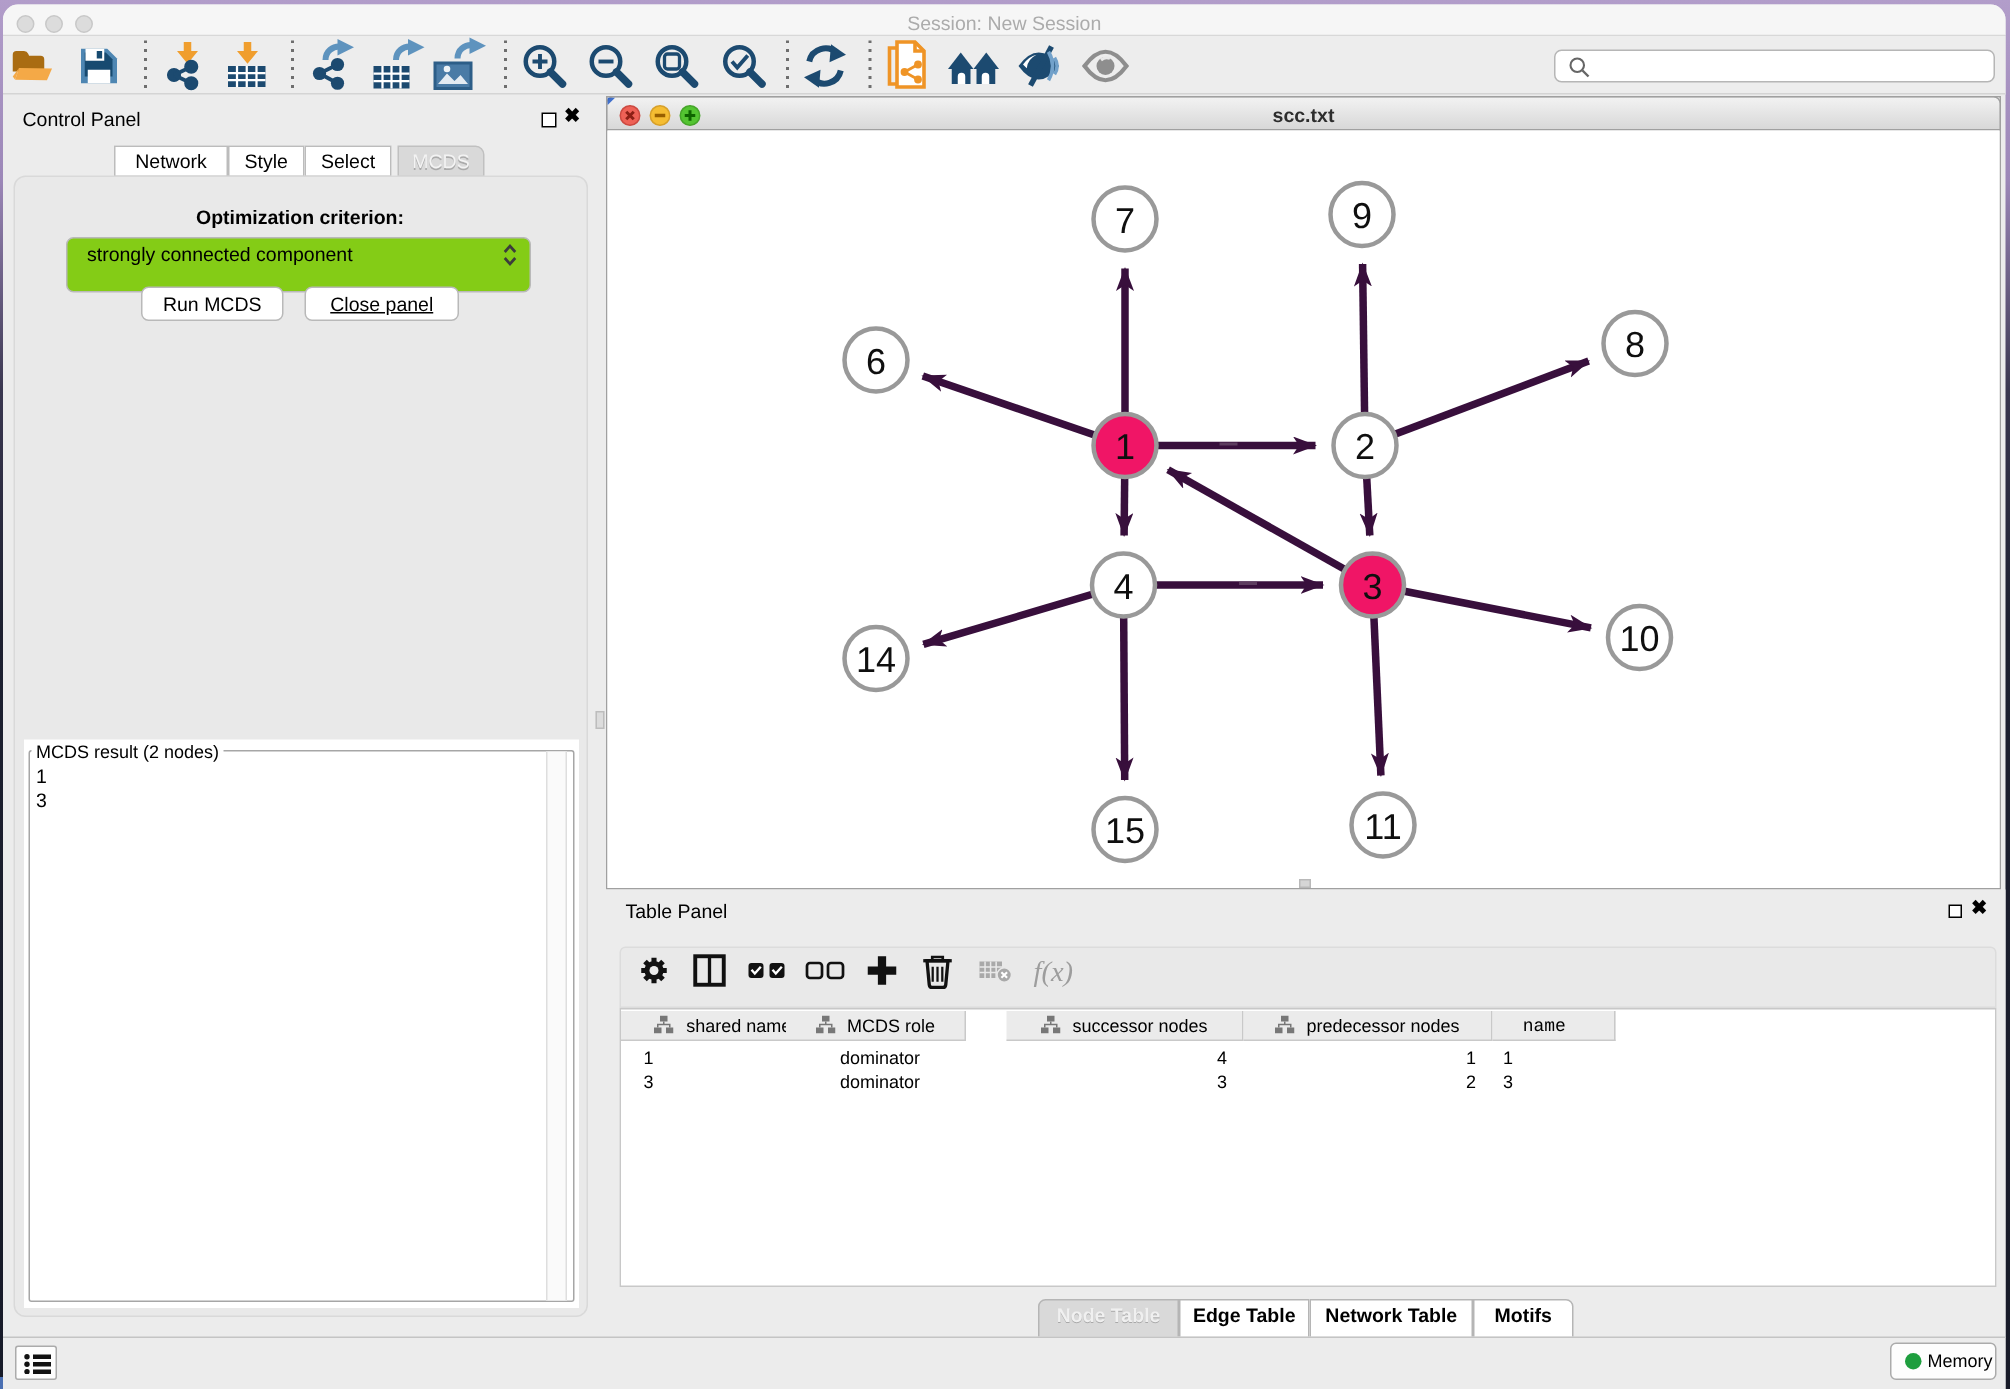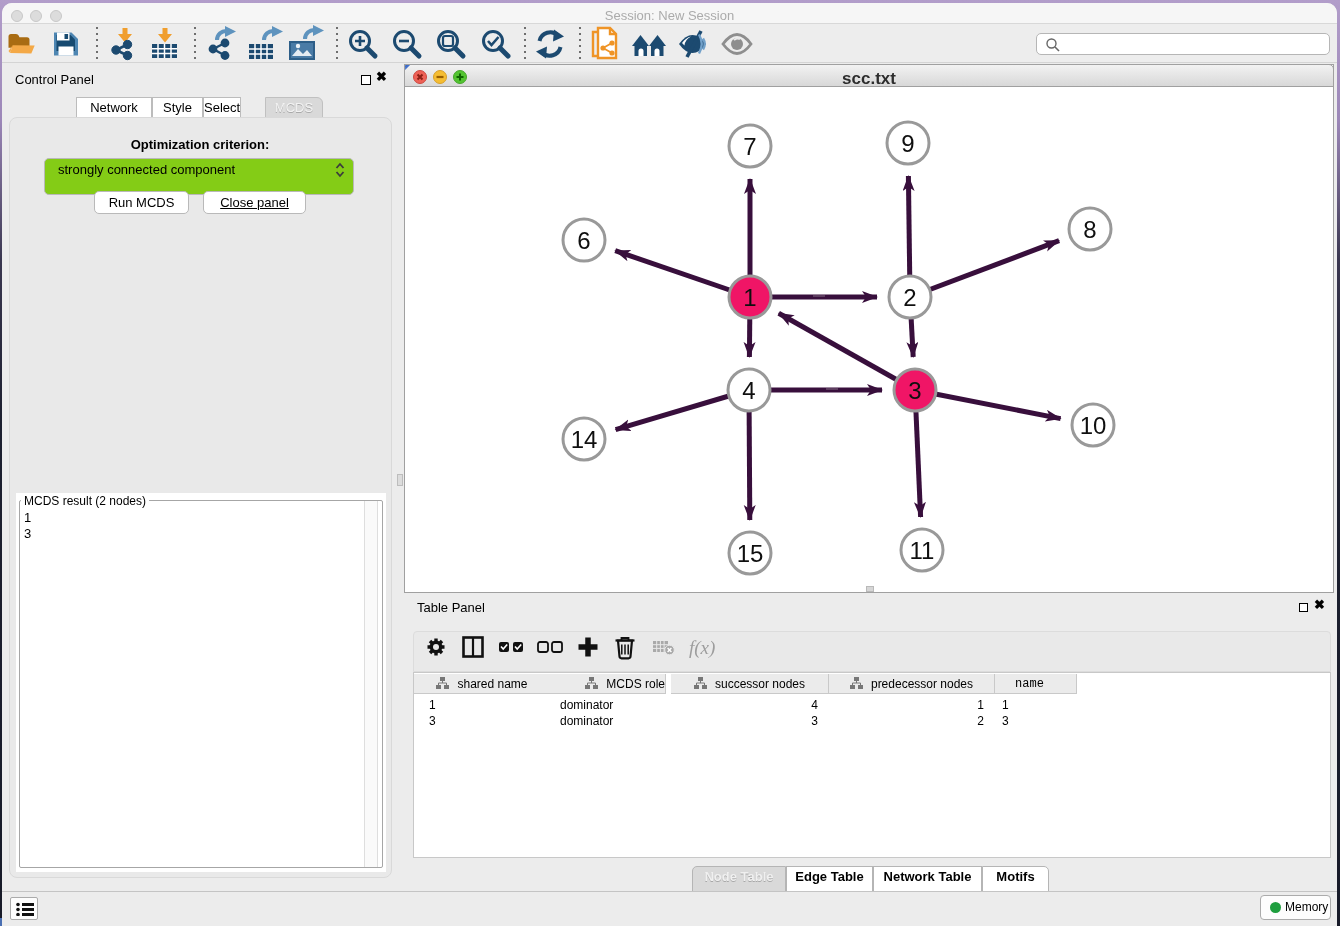--- a/index.html
+++ b/index.html
@@ -43,21 +43,21 @@
 #mcds-text { position:absolute; left:22px; top:508px; width:340px; height:360px;
   font-size:13px; line-height:16px; padding:2px 0 0 2px; }
 #mcds-scroll { position:absolute; left:364px; top:501px; width:14px; height:366px; background:#fafafa;
   border-left:1px solid #dedede; border-right:1px solid #dedede; }
 
 #netframe { position:absolute; left:404px; top:64px; width:930px; height:529px;
   border:1px solid #a0a0a0; background:#fff; }
 #nettitle { position:absolute; left:404px; top:64px; width:930px; height:23px;
   background:linear-gradient(180deg,#f2f2f2,#d8d8d8); border:1px solid #a0a0a0;
   border-radius:5px 5px 0 0; }
-#nettitletext { position:absolute; top:4px; width:100%; text-align:center; font-weight:bold; font-size:17px; color:#2d2d2d; }
+#nettitletext { position:absolute; top:4px; width:100%; text-align:center; font-weight:bold; font-size:13px; color:#2d2d2d; }
 #netcanvas { position:absolute; left:405px; top:87px; width:928px; height:505px; background:#fff; }
 
 #tp { position:absolute; left:396px; top:593px; width:941px; height:298px; background:#ececec; }
 #tp-title { position:absolute; left:417px; top:600px; font-size:13px; color:#000; }
 #tp-float { position:absolute; left:1299px; top:603px; width:9px; height:9px; border:1.5px solid #000; background:#fff;}
 #tp-close { position:absolute; left:1314px; top:597px; font-size:13px; font-weight:bold; color:#000; }
 #tp-toolbar { position:absolute; left:413px; top:631px; width:918px; height:41px; background:#e9e9e9;
   border:1px solid #dcdcdc; border-radius:4px 4px 0 0; }
 #tp-table { position:absolute; left:413px; top:672px; width:918px; height:186px; background:#fff;
   border:1px solid #c8c8c8; }
@@ -226,21 +226,21 @@
     <circle cx="6.5" cy="6.5" r="4.5" fill="none" stroke="#666" stroke-width="1.4"></circle>
     <path d="M10 10 L14 14" stroke="#666" stroke-width="1.6"></path>
   </svg>
 </div>
 
 <div id="cp-title">Control Panel</div>
 <div id="cp-float"></div>
 <div id="cp-close">✖</div>
 <div class="cptab" style="left:76px; width:76px;">Network</div>
 <div class="cptab" style="left:152px; width:51px;">Style</div>
-<div class="cptab" style="left:203px; width:38px;">Select</div>
+<div class="cptab" style="left:203px; width:58px;">Select</div>
 <div class="cptab" id="tab-mcds" style="left:265px; width:58px;">MCDS</div>
 <div id="cp-pane"></div>
 <div id="opt-label">Optimization criterion:</div>
 <div id="opt-select">strongly connected component
   <svg width="12" height="16" style="position:absolute; right:7px; top:3px;" viewBox="0 0 12 16">
     <path d="M2.5 6 L6 2 L9.5 6 M2.5 10 L6 14 L9.5 10" fill="none" stroke="#3c3c3c" stroke-width="1.8"></path>
   </svg>
 </div>
 <div class="btn" style="left:94px; width:95px;">Run MCDS</div>
 <div class="btn" style="left:203px; width:103px;text-decoration:underline;">Close panel</div>
@@ -377,21 +377,21 @@
 
   <text x="285" y="26" font-family="Liberation Serif, serif" font-style="italic" font-size="19" fill="#9d9d9d">f(x)</text>
 </svg>
 <div id="tp-table"></div>
 <div class="th" style="left:414px; width:137px;"><svg class="treeic" width="13" height="12" viewBox="0 0 13 12">
       <rect x="4" y="0" width="5" height="4" fill="#777"></rect>
       <rect x="0" y="8" width="5" height="4" fill="#777"></rect>
       <rect x="8" y="8" width="5" height="4" fill="#777"></rect>
       <path d="M6.5 4 v2 M2.5 8 v-2 h8 v2" stroke="#777" fill="none"></path>
     </svg>shared name</div>
-<div class="th" style="left:546px; width:120px;text-align:right;"><svg class="treeic" width="13" height="12" viewBox="0 0 13 12">
+<div class="th" style="left:524px; width:120px;"><svg class="treeic" width="13" height="12" viewBox="0 0 13 12">
       <rect x="4" y="0" width="5" height="4" fill="#777"></rect>
       <rect x="0" y="8" width="5" height="4" fill="#777"></rect>
       <rect x="8" y="8" width="5" height="4" fill="#777"></rect>
       <path d="M6.5 4 v2 M2.5 8 v-2 h8 v2" stroke="#777" fill="none"></path>
     </svg>MCDS role</div>
 <div class="th" style="left:671px; width:158px;"><svg class="treeic" width="13" height="12" viewBox="0 0 13 12">
       <rect x="4" y="0" width="5" height="4" fill="#777"></rect>
       <rect x="0" y="8" width="5" height="4" fill="#777"></rect>
       <rect x="8" y="8" width="5" height="4" fill="#777"></rect>
       <path d="M6.5 4 v2 M2.5 8 v-2 h8 v2" stroke="#777" fill="none"></path>

